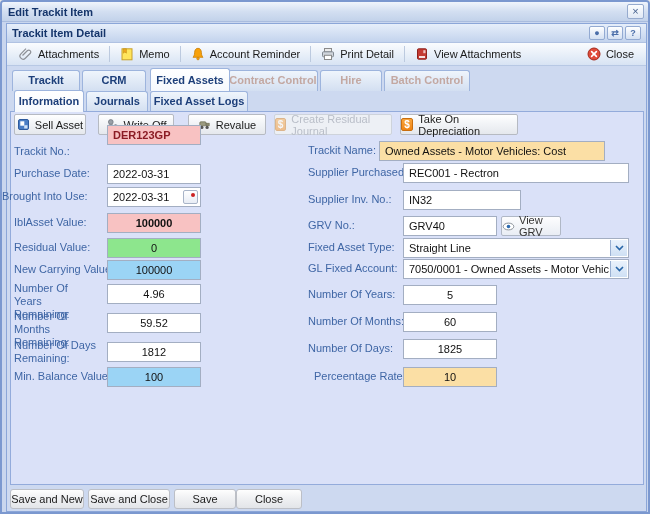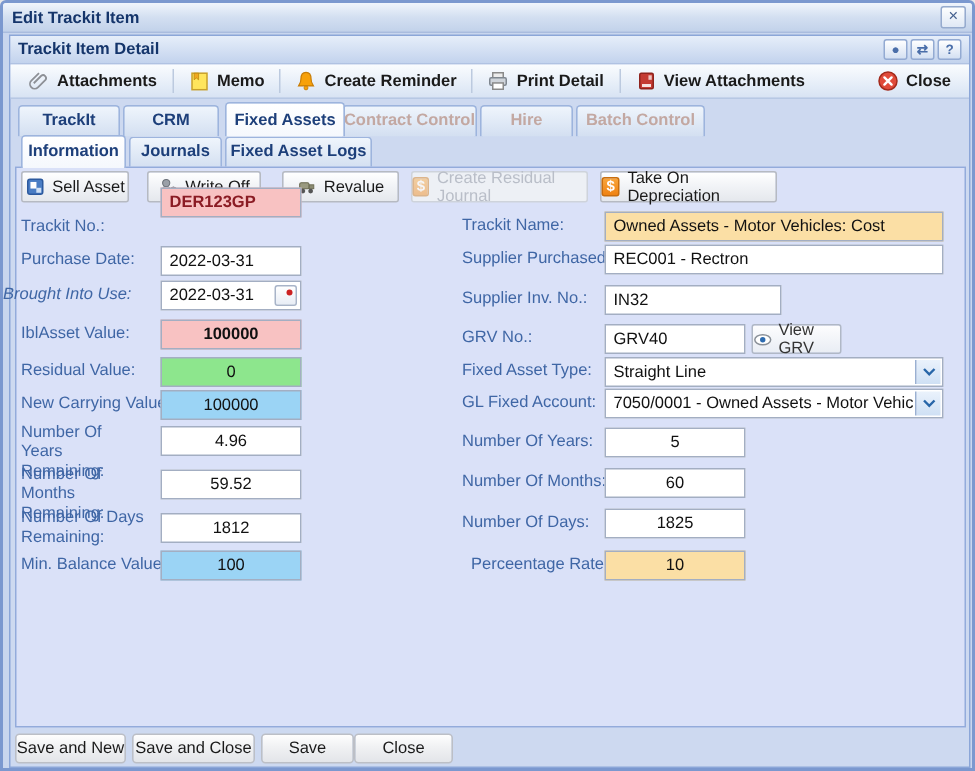--- a/index.html
+++ b/index.html
@@ -41,21 +41,21 @@
     width:16px;height:14px;margin-left:2px;
     background:linear-gradient(#ffffff,#d4e0f2);
     border:1px solid #93aad2;border-radius:2px;
     font-size:9px;color:#4a6ea9;text-align:center;line-height:12px;
   }
   
   .toolbar{
     left:5px;top:41px;width:639px;height:23px;
     background:linear-gradient(#fafcfe,#e2ebf7 70%,#d8e3f3);
     border-bottom:1px solid #b7c8e4;
-    display:flex;align-items:center;padding:0 6px;font-weight:bold;
+    display:flex;align-items:center;padding:0 6px;
   }
   .titem{display:flex;align-items:center;gap:5px;padding:2px 6px;color:#1a1a1a;border-radius:2px;}
   .tsep{width:1px;height:16px;background:#bccadf;margin:0 4px;}
   .tspacer{flex:1;}
   
   .tab{
     position:absolute;text-align:center;font-weight:bold;color:#1d3f7a;
     border:1px solid #9db4dd;border-bottom:none;border-radius:3px 3px 0 0;
     background:linear-gradient(#eff5fc,#d3dff1);
   }
@@ -167,21 +167,21 @@
       <span>Memo</span>
     </div>
     <div class="tsep"></div>
     <div class="titem">
       <span>
         <svg width="14" height="14" viewBox="0 0 14 14">
             <path d="M7 1.3 C4.6 1.3 3.6 3.3 3.6 5.8 C3.6 8.3 2.6 9.3 2 10.3 L12 10.3 C11.4 9.3 10.4 8.3 10.4 5.8 C10.4 3.3 9.4 1.3 7 1.3 Z" fill="#f7a10a" stroke="#c97d05" stroke-width="0.8"></path>
             <circle cx="7" cy="11.6" r="1.3" fill="#f7a10a" stroke="#c97d05" stroke-width="0.6"></circle>
           </svg>
       </span>
-      <span>Create Reminder</span>
+      <span>Account Reminder</span>
     </div>
     <div class="tsep"></div>
     <div class="titem">
       <span>
         <svg width="14" height="14" viewBox="0 0 14 14">
             <rect x="3.5" y="1.5" width="7" height="3.5" fill="#ececec" stroke="#8a8a8a"></rect>
             <rect x="1.5" y="4.8" width="11" height="5" rx="1" fill="#cfd4db" stroke="#7f8790"></rect>
             <rect x="3.5" y="8.3" width="7" height="4.2" fill="#fff" stroke="#8a8a8a"></rect>
           </svg>
       </span>
@@ -270,21 +270,21 @@
   <div class="abs lbl nowrap" style="left:12px;top:143px;">Trackit No.:</div>
   <div class="fld pink" style="left:105px;top:123px;width:94px;">
     <span class="maroon-bold">DER123GP</span>
   </div>
 
   <div class="abs lbl nowrap" style="left:12px;top:165px;">Purchase Date:</div>
   <div class="fld" style="left:105px;top:162px;width:94px;">
     <span>2022-03-31</span>
   </div>
 
-  <div class="abs lbl nowrap" style="left:0;top:188px;font-style:italic;">Brought Into Use:</div>
+  <div class="abs lbl nowrap" style="left:0;top:188px;">Brought Into Use:</div>
   <div class="fld" style="left:105px;top:185px;width:94px;padding-right:18px;">
     <span>2022-03-31</span>
     <span class="datebtn">
         <i></i>
       </span>
   </div>
 
   <div class="abs lbl nowrap" style="left:12px;top:214px;">IblAsset Value:</div>
   <div class="fld pink center" style="left:105px;top:211px;width:94px;">
     <span class="bold">100000</span>
@@ -314,21 +314,21 @@
   <div class="fld center" style="left:105px;top:340px;width:94px;">
     <span>1812</span>
   </div>
 
   <div class="abs lbl nowrap" style="left:12px;top:368px;">Min. Balance Value:</div>
   <div class="fld blue center" style="left:105px;top:365px;width:94px;">
     <span>100</span>
   </div>
 
   <div class="abs lbl nowrap" style="left:306px;top:142px;">Trackit Name:</div>
-  <div class="fld orange" style="left:401px;top:139px;width:226px;">
+  <div class="fld orange" style="left:377px;top:139px;width:226px;">
     <span class="ddtext">Owned Assets - Motor Vehicles: Cost</span>
   </div>
 
   <div class="abs lbl nowrap" style="left:306px;top:164px;">Supplier Purchased:</div>
   <div class="fld" style="left:401px;top:161px;width:226px;">
     <span>REC001 - Rectron</span>
   </div>
 
   <div class="abs lbl nowrap" style="left:306px;top:191px;">Supplier Inv. No.:</div>
   <div class="fld" style="left:401px;top:188px;width:118px;">

